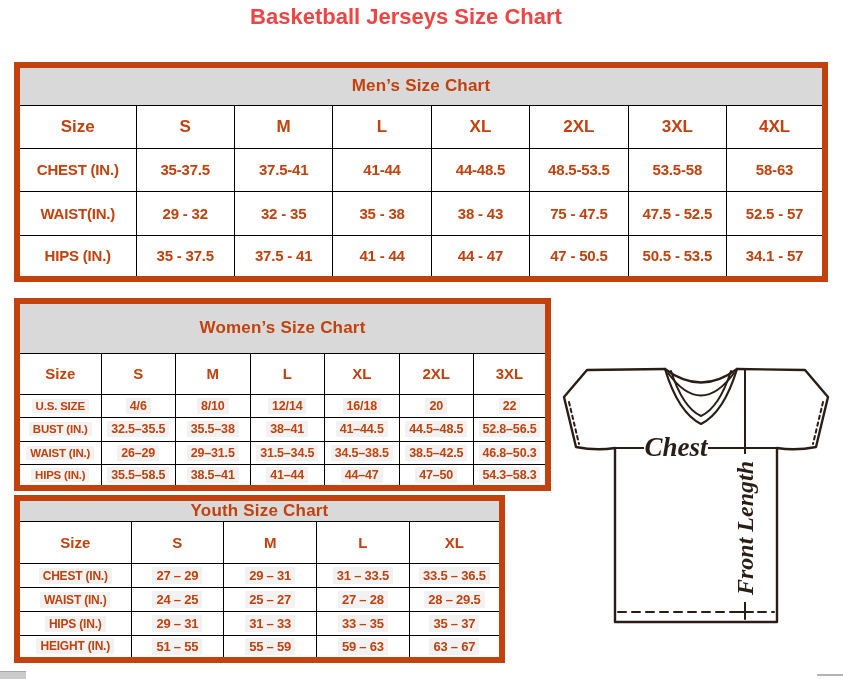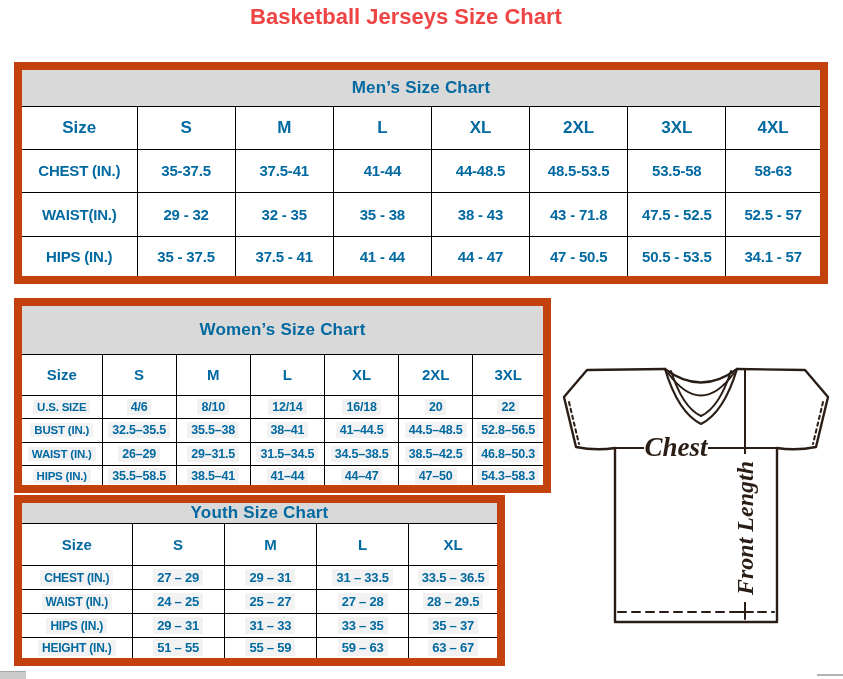--- a/index.html
+++ b/index.html
@@ -7,22 +7,22 @@
     width:843px;height:679px;position:relative;background:#ffffff;
     font-family:"Liberation Sans",sans-serif;overflow:hidden;
   }
   .page-title{
     position:absolute;top:4px;left:0;width:812px;text-align:center;
     font-size:22px;font-weight:bold;color:#ef4444;
   }
   .tbl-wrap{position:absolute;}
   table{
     border-collapse:collapse;table-layout:fixed;
-    font-family:"Liberation Sans",sans-serif;font-weight:bold;color:#0369a1;
-    border:8px solid #c2410c;background:#fff;
+    font-family:"Liberation Sans",sans-serif;font-weight:bold;color:#c2410c;
+    border:6px solid #c2410c;background:#fff;
   }
   th,td{border:1.5px solid #000;text-align:center;padding:0;overflow:hidden;white-space:nowrap;}
   tr.band th{background:#d9d9d9;font-size:17px;letter-spacing:.2px;}
   
   .t-men{width:814px;}
   .t-men tr.band{height:40px;}
   .t-men tr.sizes{height:43px;}
   .t-men tr.sizes th{font-size:17px;}
   .t-men tbody tr{height:43.6px;}
   .t-men tbody td{font-size:15px;letter-spacing:-0.2px;}
@@ -97,21 +97,21 @@
           <td>48.5-53.5</td>
           <td>53.5-58</td>
           <td>58-63</td>
         </tr>
         <tr>
           <td class="label">WAIST(IN.)</td>
           <td>29 - 32</td>
           <td>32 - 35</td>
           <td>35 - 38</td>
           <td>38 - 43</td>
-          <td>43 - 71.8</td>
+          <td>75 - 47.5</td>
           <td>47.5 - 52.5</td>
           <td>52.5 - 57</td>
         </tr>
         <tr>
           <td class="label">HIPS (IN.)</td>
           <td>35 - 37.5</td>
           <td>37.5 - 41</td>
           <td>41 - 44</td>
           <td>44 - 47</td>
           <td>47 - 50.5</td>

